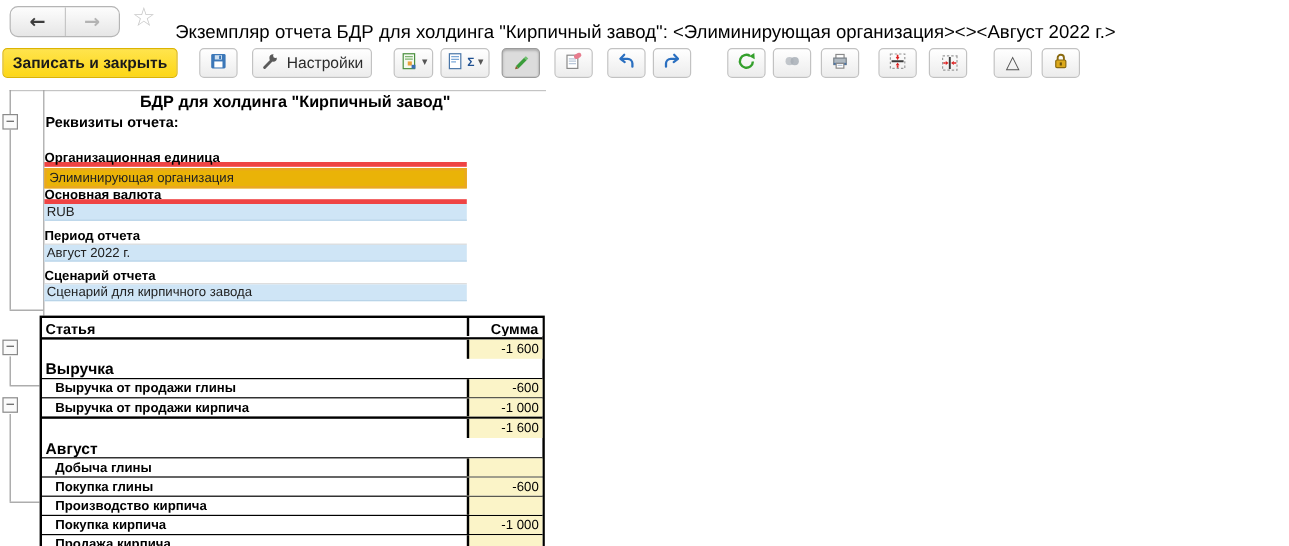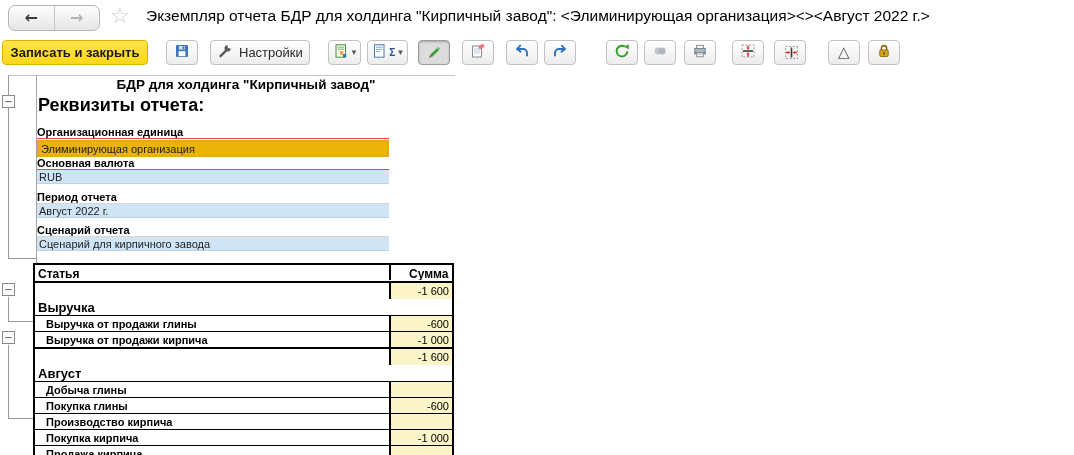--- a/index.html
+++ b/index.html
@@ -12,21 +12,21 @@
   .navpair { position:absolute; left:8px; top:5px; width:92px; height:26px; display:flex;
              border:1px solid #b5b5b5; border-radius:7px; overflow:hidden;
              background:linear-gradient(#fdfdfd,#e6e6e6); }
   .navpair button { flex:1; border:none; background:transparent; font-size:16px; cursor:pointer;
                     font-family:"DejaVu Sans", sans-serif; line-height:24px; }
   .navpair .sep { width:1px; background:#c6c6c6; }
   .nav-back { color:#3c3c3c; font-weight:bold; }
   .nav-fwd  { color:#b3b3b3; font-weight:bold; }
   .fav-star { position:absolute; left:110px; top:3px; font-size:22px; color:#c9c9c9;
               font-family:"DejaVu Sans", sans-serif; cursor:pointer; }
-  .page-title { position:absolute; left:146px; top:7px; font-size:15.5px; font-weight:400; color:#000;
+  .page-title { position:absolute; left:146px; top:19px; font-size:15.5px; font-weight:400; color:#000;
                 white-space:nowrap; }
 
   
   .toolbar { position:absolute; top:39px; left:2px; height:26px; display:flex; align-items:center; }
   .btn { height:25px; border:1px solid #c2c2c2; border-radius:4px;
          background:linear-gradient(#ffffff,#ececec); display:flex; align-items:center; justify-content:center;
          font-size:13px; color:#2b2b2b; cursor:pointer; padding:0 6px; }
   .btn-yellow { width:146px; background:linear-gradient(#ffe44d,#fdd716); border:1px solid #dcb400;
                 font-weight:bold; color:#1a1a1a; }
   .btn-icon { width:32px; padding:0; }
@@ -48,27 +48,27 @@
 
   
   .tree-line-v { position:absolute; width:1px; background:#9a9a9a; }
   .tree-line-h { position:absolute; height:1px; background:#9a9a9a; }
   .tree-box { position:absolute; width:13px; height:13px; background:#fbfbfb; border:1px solid #8a8a8a;
               display:flex; align-items:center; justify-content:center; font-size:10px; line-height:10px;
               color:#444; cursor:pointer; font-family:"DejaVu Sans", sans-serif; }
 
   .sheet-title { position:absolute; left:37px; top:4px; width:418px; text-align:center;
                  font-size:13.5px; font-weight:bold; color:#000; }
-  .req-caption { position:absolute; left:38px; top:22px; font-size:18px; font-weight:bold; color:#000; }
+  .req-caption { position:absolute; left:38px; top:22px; font-size:12px; font-weight:bold; color:#000; }
 
   
   #requisites { position:absolute; left:37px; top:0; width:352px; }
   .req-label { position:absolute; left:0; width:352px; height:13px; font-size:11px; font-weight:bold;
                color:#000; line-height:12px; }
-  .req-label.dark  { border-bottom:1px solid #ef4444; }
+  .req-label.dark  { border-bottom:4px solid #ef4444; }
   .req-label.light { border-bottom:1px solid #d6d6d6; }
   .req-value { position:absolute; left:0; width:352px; height:14px; background:#cfe5f6;
                font-size:11px; color:#222; line-height:14px; padding-left:2px;
                border-bottom:1px solid #b9d4e8; cursor:text; }
   .req-value.focused { height:17px; line-height:14px; border:2px solid #eaa821; background:#eab308; }
 
   
   .grid { position:absolute; left:33px; top:190px; width:421px; border:2px solid #000; background:#fff; }
   .t-row { display:grid; grid-template-columns:354px 1fr; }
   .t-head { height:18px; border-bottom:2px solid #000; }

